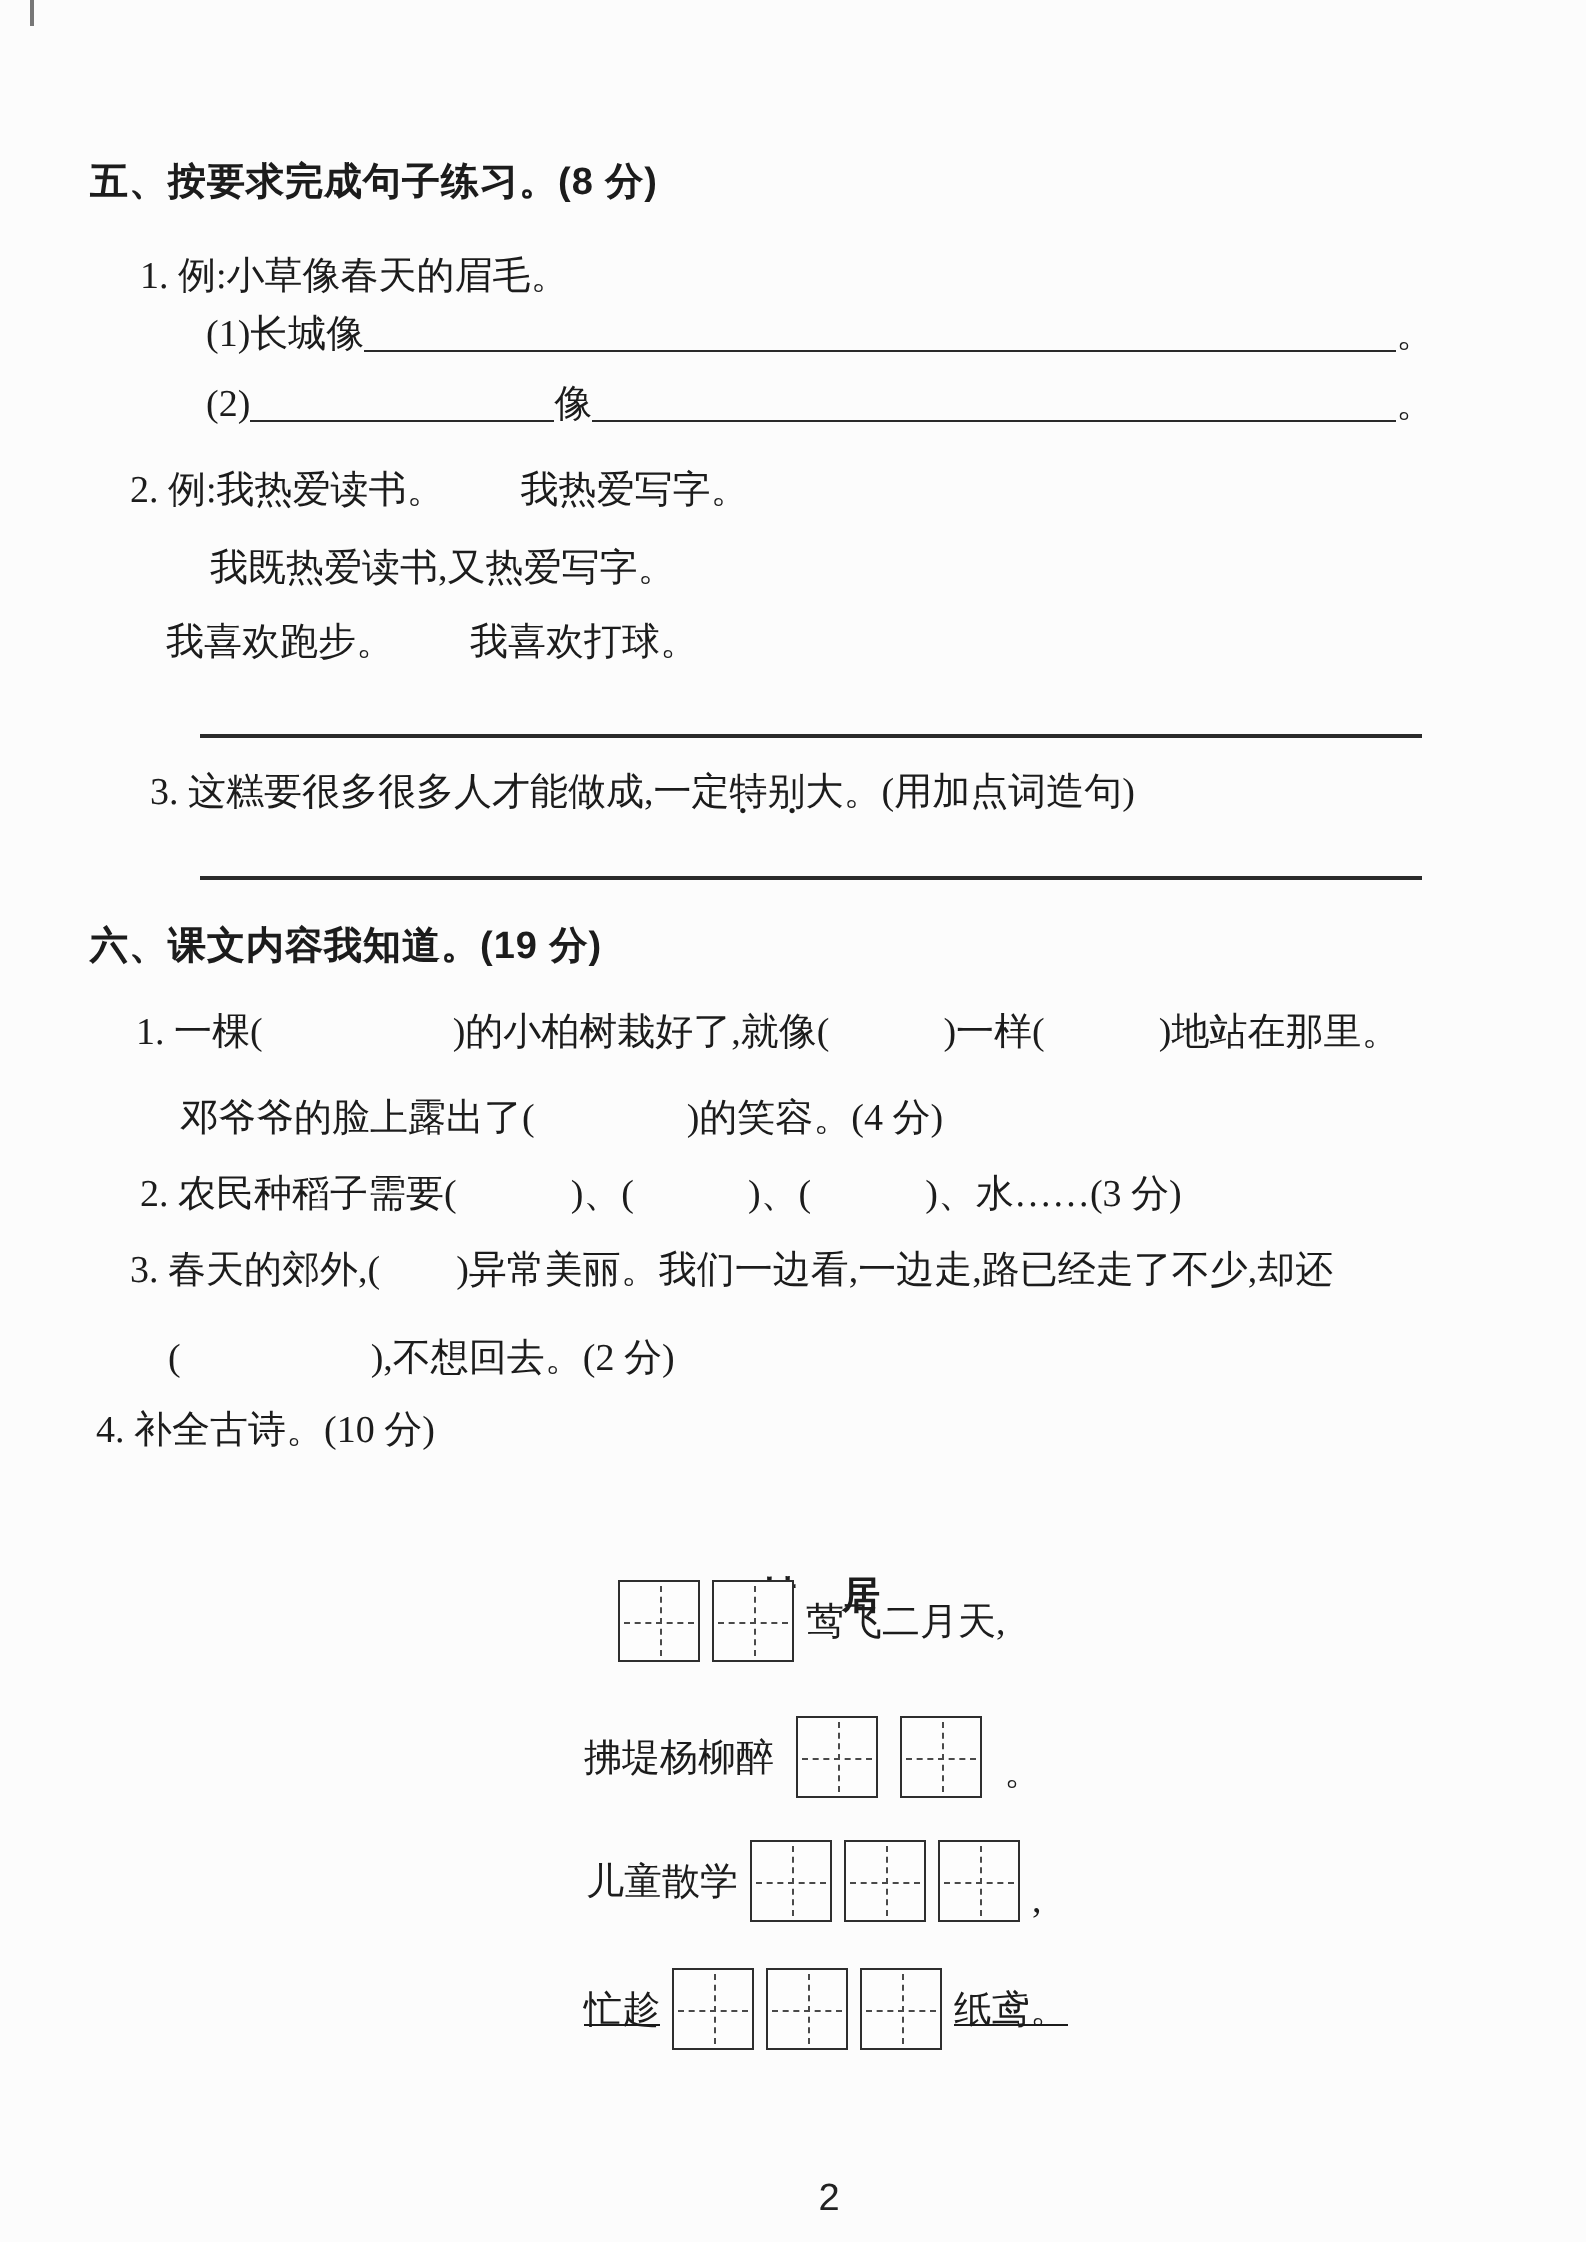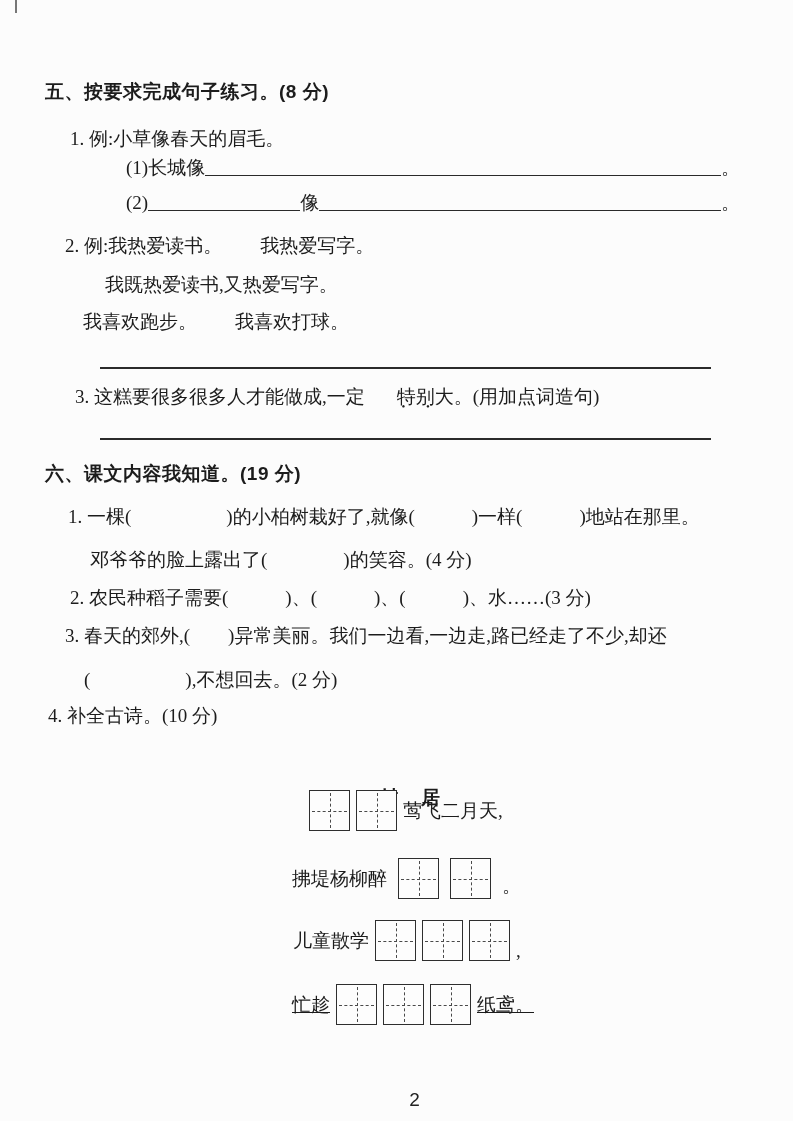--- a/index.html
+++ b/index.html
@@ -20,34 +20,33 @@
     white-space:nowrap;
   }
   .bold-head{
     font-family:"Liberation Sans","DejaVu Sans",sans-serif;
     font-weight:bold;
     letter-spacing:0.5px;
   }
   .flexline{
     display:flex;
     align-items:flex-end;
-    margin-left:23px;
   }
   .blank{
     border-bottom:1.7px solid #2a2a2a;
     height:2px;
     margin-bottom:3px;
   }
   .blank.grow{flex:1 1 auto;}
   .hrline{
     position:absolute;
     height:0;
     border-top:2px solid #2b2b2b;
   }
-  .emph{position:relative;margin-left:32px;}
+  .emph{position:relative;}
   .emph::after{
     content:"\2022\00a0\2022";
     position:absolute;
     left:50%;
     transform:translateX(-50%);
     bottom:-11px;
     font-size:11px;
     letter-spacing:9px;
     padding-left:9px;
     color:#1c1c1c;

